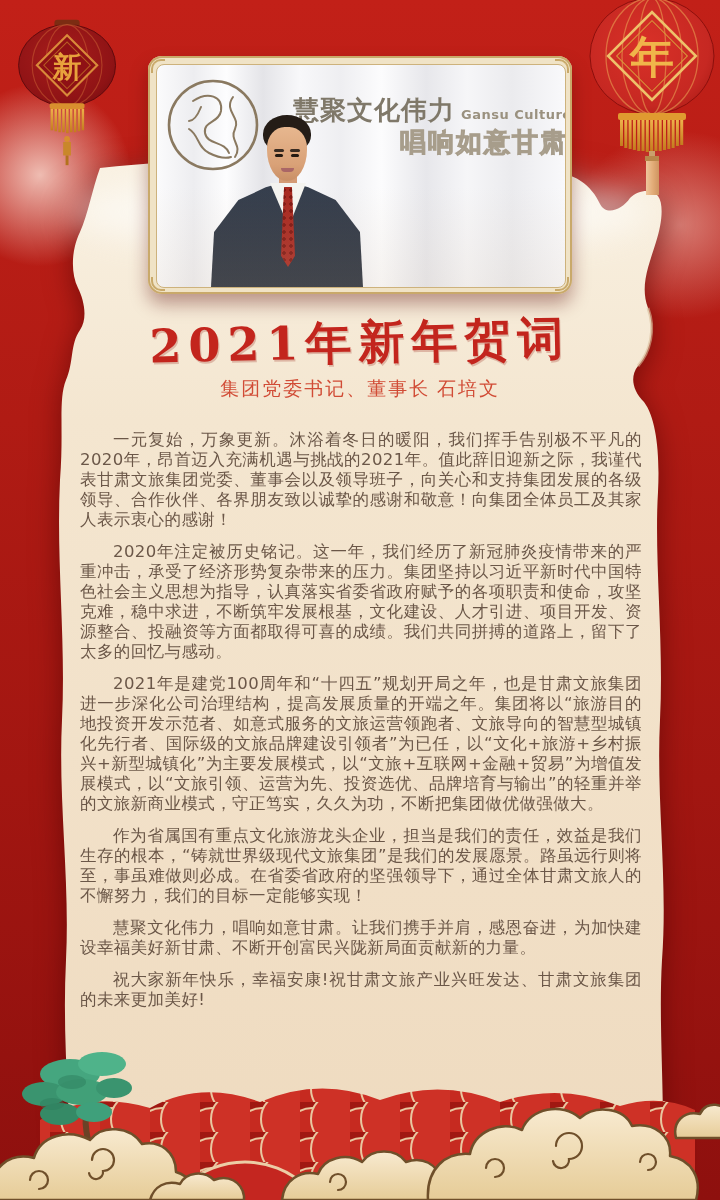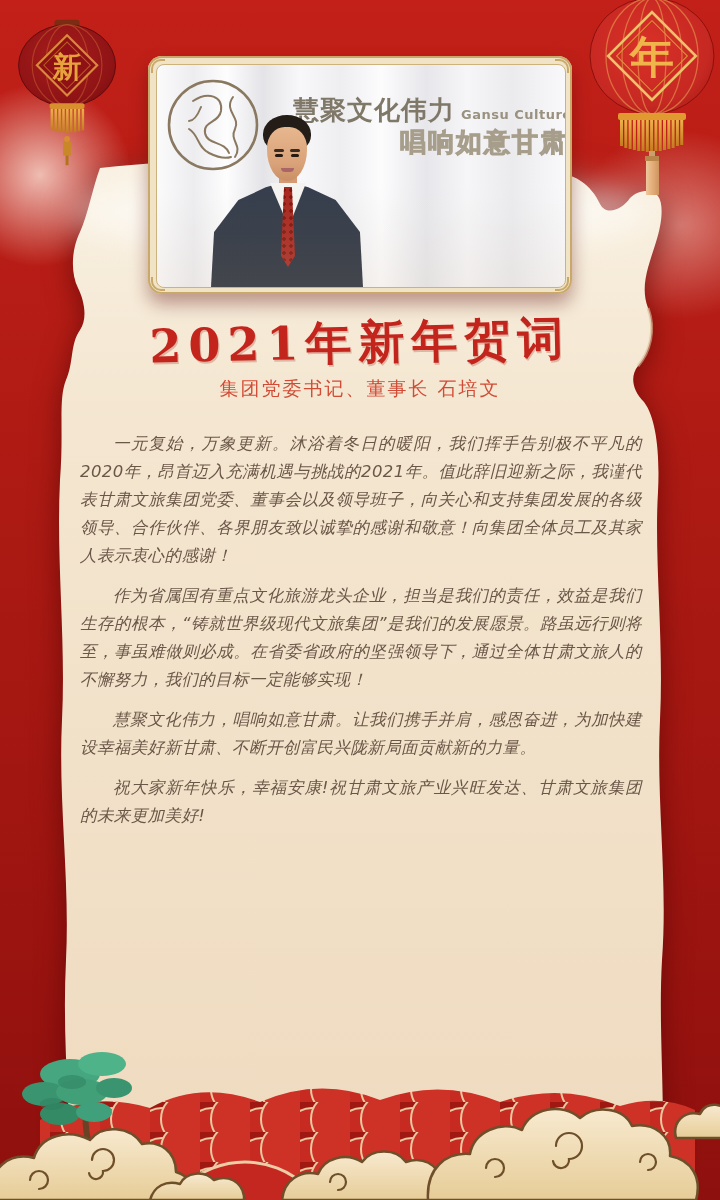--- a/index.html
+++ b/index.html
@@ -54,24 +54,24 @@
   .tie{position:absolute;left:124px;top:122px;width:14px;height:80px;
        background-color:#a8281f;background-image:radial-gradient(circle at 3px 3px,#7e150f 1.5px,rgba(0,0,0,0) 2px);background-size:7px 7px;
        clip-path:polygon(22% 0,78% 0,100% 86%,50% 100%,0 86%);}
 
   
   .title{position:absolute;left:0;top:312px;width:720px;margin:0;text-align:center;z-index:4;
          font-family:"DejaVu Serif","Liberation Serif",serif;font-size:46px;font-weight:900;
          color:var(--c-title_red,#c3251d);letter-spacing:7px;transform:rotate(-1.2deg);
          text-shadow:1px 2px 0 rgba(150,30,18,.25);}
   .byline{position:absolute;left:0;top:376px;width:720px;text-align:center;z-index:4;
-          font-size:19px;color:var(--c-byline_red,#d14c36);letter-spacing:2px;}
+          font-size:19px;color:var(--c-byline_red,#d14c36);letter-spacing:2px;font-family:Liberation Serif, serif;}
   .article{position:absolute;left:80px;top:430px;width:562px;z-index:4;}
-  .article p{margin:0 0 12px 0;font-size:16.5px;line-height:28px;color:var(--c-body_text,#6b5748);
-             text-indent:2em;text-align:justify;letter-spacing:.4px;font-style:italic;}
+  .article p{margin:0 0 12px 0;font-size:16.5px;line-height:20px;color:var(--c-body_text,#6b5748);
+             text-indent:2em;text-align:justify;letter-spacing:.4px;}
 
   
   .bottom-decor{position:absolute;left:0;top:1042px;z-index:5;}
 </style>
 </head>
 <body>
 
 <div class="stage">
 
   <div class="wash wash-a"></div>
@@ -216,20 +216,22 @@
         </div>
       </div>
     </div>
   </div>
 
   <h1 class="title">2021年新年贺词</h1>
   <div class="byline">集团党委书记、董事长 石培文</div>
 
   <div class="article">
     <p>一元复始，万象更新。沐浴着冬日的暖阳，我们挥手告别极不平凡的2020年，昂首迈入充满机遇与挑战的2021年。值此辞旧迎新之际，我谨代表甘肃文旅集团党委、董事会以及领导班子，向关心和支持集团发展的各级领导、合作伙伴、各界朋友致以诚挚的感谢和敬意！向集团全体员工及其家人表示衷心的感谢！</p>
+    <p>2020年注定被历史铭记。这一年，我们经历了新冠肺炎疫情带来的严重冲击，承受了经济形势复杂带来的压力。集团坚持以习近平新时代中国特色社会主义思想为指导，认真落实省委省政府赋予的各项职责和使命，攻坚克难，稳中求进，不断筑牢发展根基，文化建设、人才引进、项目开发、资源整合、投融资等方面都取得可喜的成绩。我们共同拼搏的道路上，留下了太多的回忆与感动。</p>
+    <p>2021年是建党100周年和“十四五”规划开局之年，也是甘肃文旅集团进一步深化公司治理结构，提高发展质量的开端之年。集团将以“旅游目的地投资开发示范者、如意式服务的文旅运营领跑者、文旅导向的智慧型城镇化先行者、国际级的文旅品牌建设引领者”为已任，以“文化+旅游+乡村振兴+新型城镇化”为主要发展模式，以“文旅+互联网+金融+贸易”为增值发展模式，以“文旅引领、运营为先、投资选优、品牌培育与输出”的轻重并举的文旅新商业模式，守正笃实，久久为功，不断把集团做优做强做大。</p>
     <p>作为省属国有重点文化旅游龙头企业，担当是我们的责任，效益是我们生存的根本，“铸就世界级现代文旅集团”是我们的发展愿景。路虽远行则将至，事虽难做则必成。在省委省政府的坚强领导下，通过全体甘肃文旅人的不懈努力，我们的目标一定能够实现！</p>
     <p>慧聚文化伟力，唱响如意甘肃。让我们携手并肩，感恩奋进，为加快建设幸福美好新甘肃、不断开创富民兴陇新局面贡献新的力量。</p>
     <p>祝大家新年快乐，幸福安康!祝甘肃文旅产业兴旺发达、甘肃文旅集团的未来更加美好!</p>
   </div>
 
   <svg class="bottom-decor" width="720" height="158" viewBox="0 0 720 158">
     <defs>
       <pattern id="scales" x="0" y="0" width="50" height="30" patternUnits="userSpaceOnUse">
         <rect width="50" height="30" fill="#a01812"></rect>
         <circle cx="12" cy="32" r="26" fill="#c62a20" stroke="#e9c7a0" stroke-width="2"></circle>

